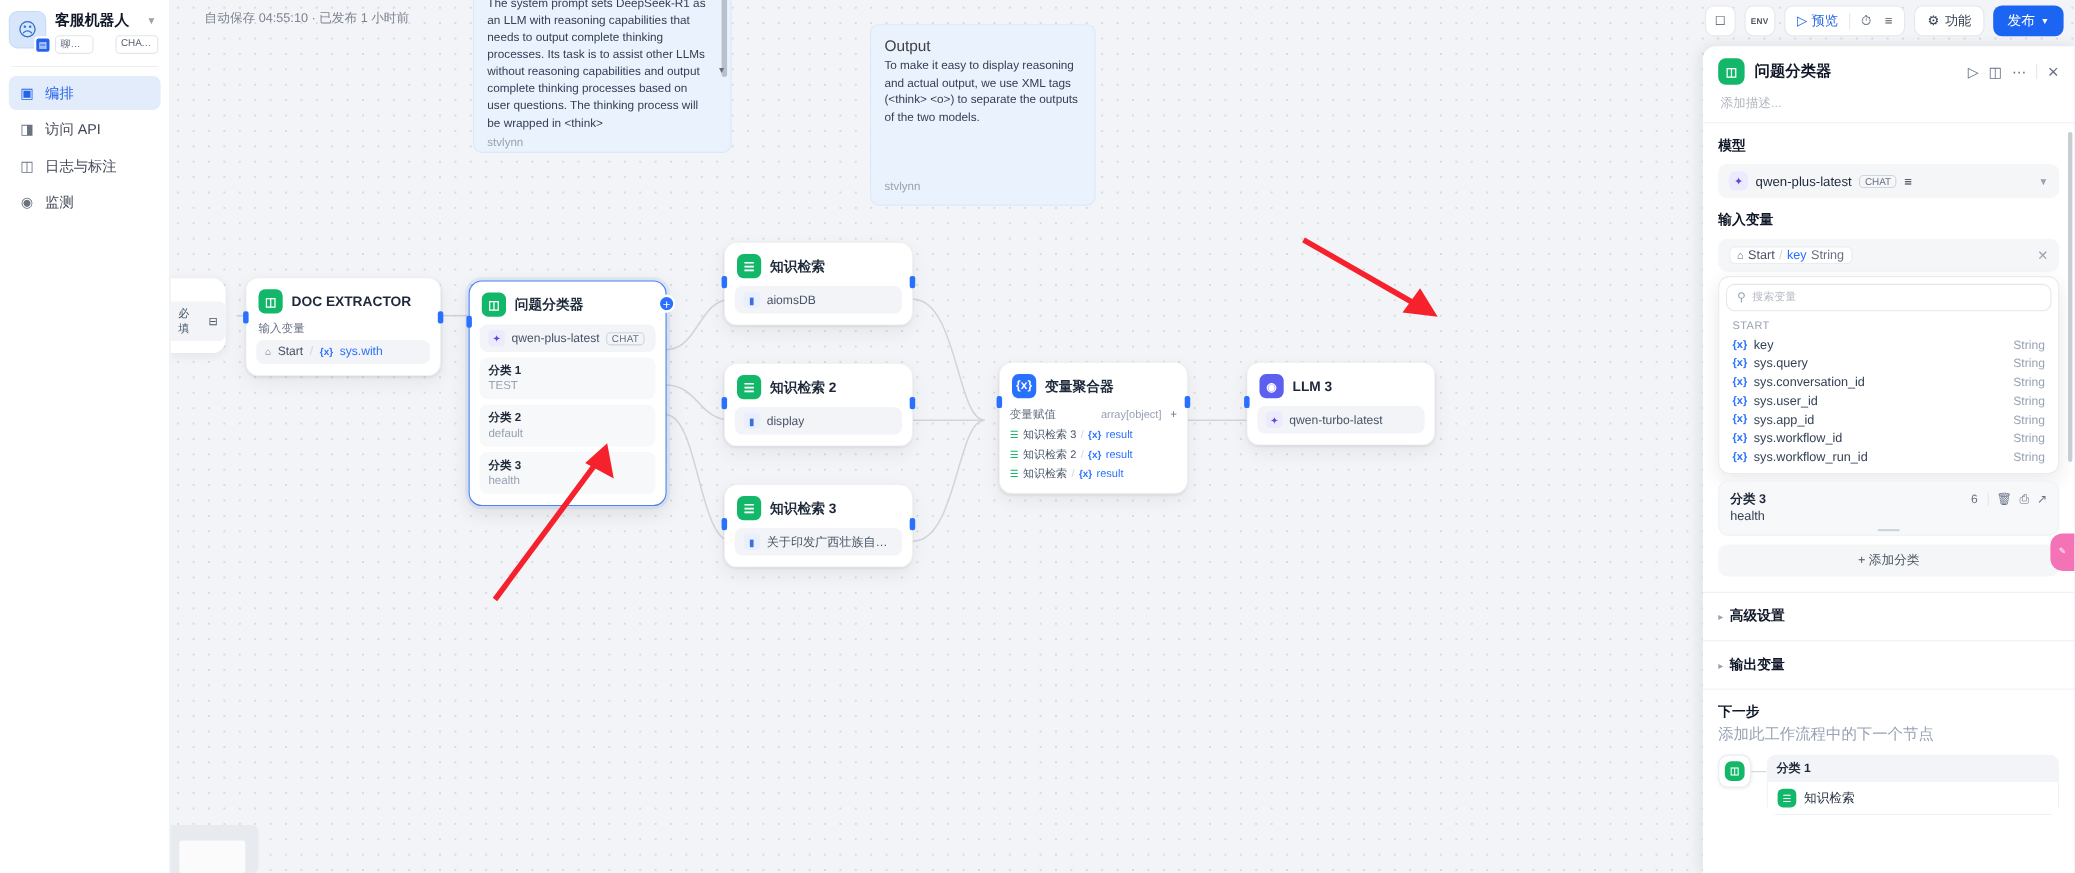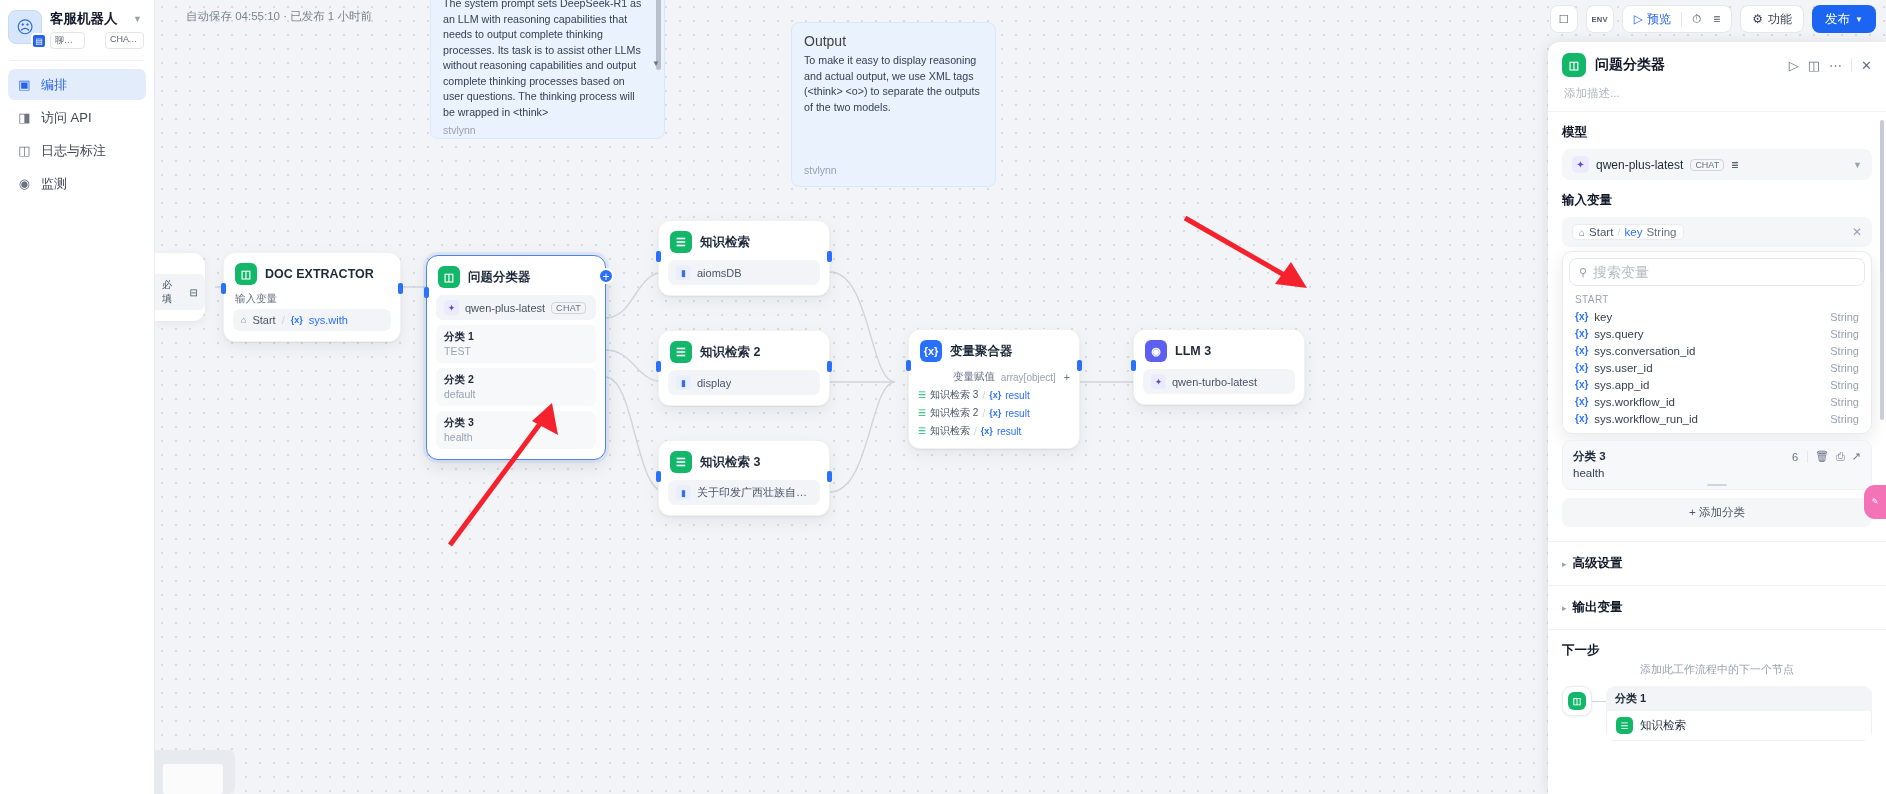--- a/index.html
+++ b/index.html
@@ -163,21 +163,21 @@
   }
   .note h4 { font-size: 14px; font-weight: 400; color: #404040; margin-bottom: 4px; }
   .note p { font-size: 10.7px; line-height: 1.45; }
   .note .author { font-size: 10.5px; color: #98a2b3; }
   .note-scroll {
     position: absolute; right: 3px; width: 5px; border-radius: 3px; background: #b9c0cc;
   }
   .note-caret { position: absolute; right: 4px; font-size: 8px; color: #667085; }
 
   .agg-line { display: flex; align-items: center; gap: 4px; font-size: 10px; color: #475467; margin-top: 4px; }
-  .agg-head { display: flex; align-items: center; font-size: 10.5px; color: #667085; margin-top: 8px; margin-left: 35px; }
+  .agg-head { display: flex; align-items: center; font-size: 10.5px; color: #667085; margin-top: 8px; }
   .agg-head .type { margin-left: auto; color: #98a2b3; font-size: 10px; }
   .agg-head .plus { margin-left: 8px; color: #667085; }
   .vico { color: #2970ff; font-size: 9px; font-weight: 700; }
   .bico { color: #12b76a; font-size: 9px; }
 
   svg.edges { position: absolute; inset: 0; width: 100%; height: 100%; pointer-events: none; }
 
   
   .arrow { position: absolute; pointer-events: none; }
 
@@ -223,21 +223,21 @@
   .dropdown {
     margin: 4px 14px 0 14px; background: #fff; border: 1px solid #eaecf0;
     border-radius: 10px; box-shadow: 0 6px 18px rgba(16,24,40,.09); padding: 6px;
   }
   .dd-search {
     display: flex; align-items: center; gap: 6px; border: 1px solid #e4e7ec;
     border-radius: 8px; padding: 5px 9px; margin-bottom: 5px;
   }
   .dd-search .si { font-size: 11px; color: #98a2b3; }
   .dd-search input {
-    border: 0; outline: 0; font-size: 14px; color: #344054; width: 100%;
+    border: 0; outline: 0; font-size: 10px; color: #344054; width: 100%;
     font-family: "Liberation Sans", sans-serif; background: transparent;
   }
   .dd-search input::placeholder { color: #b6bbc4; }
   .dd-group { font-size: 10px; color: #98a2b3; padding: 3px 6px 3px 6px; letter-spacing: .4px; }
   .dd-item {
     display: flex; align-items: center; gap: 6px; padding: 2.5px 6px;
     font-size: 11.5px; color: #344054; border-radius: 5px;
   }
   .dd-item .xi { color: #2970ff; font-size: 10px; font-weight: 700; }
   .dd-item .ty { margin-left: auto; color: #98a2b3; font-size: 11px; }
@@ -260,21 +260,21 @@
     margin: 8px 14px 0 14px; background: #f5f6f8; border-radius: 8px;
     text-align: center; padding: 7px 0; font-size: 11.5px; color: #475467;
   }
   .collapse-row {
     display: flex; align-items: center; gap: 6px; padding: 13px 14px;
     font-size: 12.5px; font-weight: 700; color: #101828;
   }
   .collapse-row .ch { font-size: 9px; color: #98a2b3; font-weight: 400; }
   .next-sect { padding: 12px 14px 0 14px; }
   .next-title { font-size: 12.5px; font-weight: 700; color: #101828; }
-  .next-desc { font-size: 11px; color: #98a2b3; margin-top: 3px; text-align: center; }
+  .next-desc { font-size: 14px; color: #98a2b3; margin-top: 3px; }
   .next-graph { display: flex; align-items: flex-start; gap: 0; margin-top: 9px; }
   .ng-node {
     width: 30px; height: 30px; border-radius: 9px; background: #fff;
     border: 1px solid #eaecf0; box-shadow: 0 1px 3px rgba(16,24,40,.07);
     display: flex; align-items: center; justify-content: center; flex: 0 0 auto;
   }
   .ng-node .d { width: 18px; height: 18px; border-radius: 6px; background: #12b76a;
     display:flex; align-items:center; justify-content:center; color:#fff; font-size:9px; font-weight:700; }
   .ng-conn { width: 14px; height: 1px; background: #d0d5dd; margin-top: 15px; }
   .ng-card { flex: 1; background: #fff; border-radius: 9px; overflow: hidden; }

